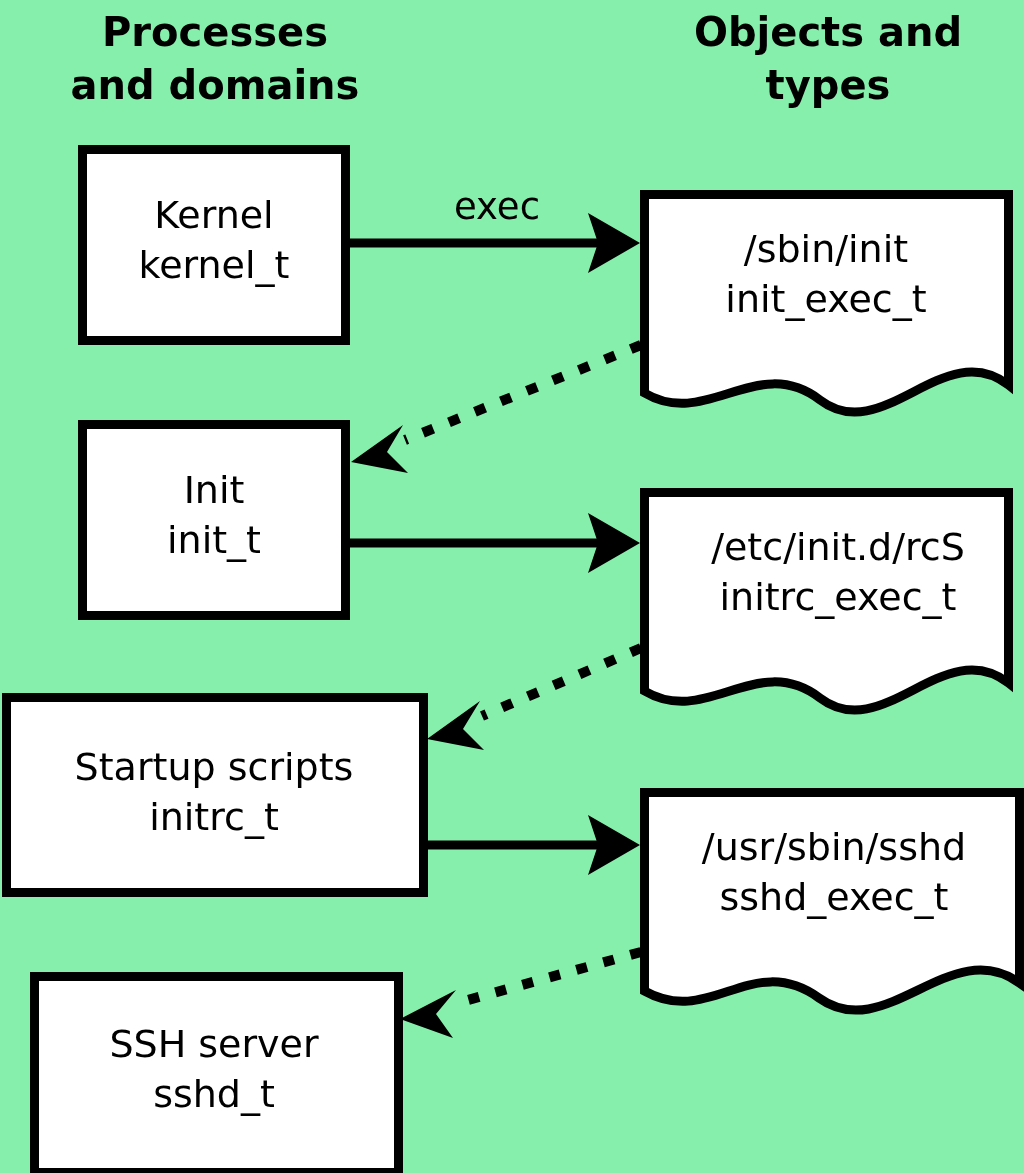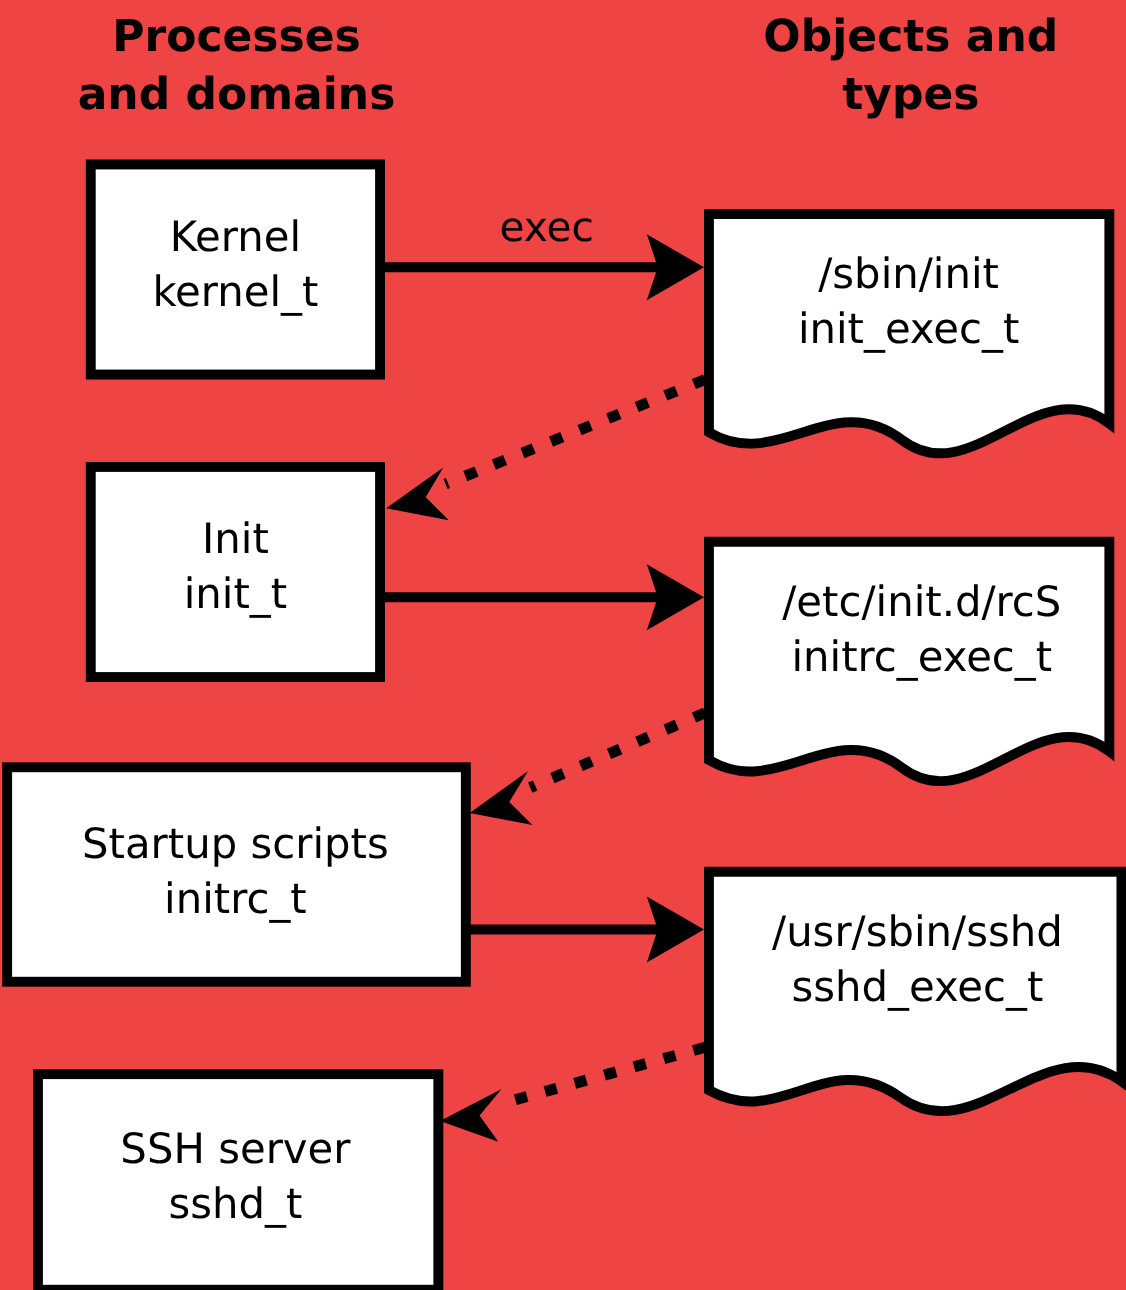--- a/index.html
+++ b/index.html
@@ -7,21 +7,21 @@
     padding: 0;
     background: #ffffff;
   }
   body {
     font-family: "DejaVu Sans", sans-serif;
   }
   #canvas {
     position: relative;
     width: 1024px;
     height: 1173px;
-    background: #ef4444;
+    background: #86efac;
     overflow: hidden;
   }
   #diagram-svg {
     position: absolute;
     left: 0;
     top: 0;
     width: 1024px;
     height: 1173px;
   }
   .col-header {

